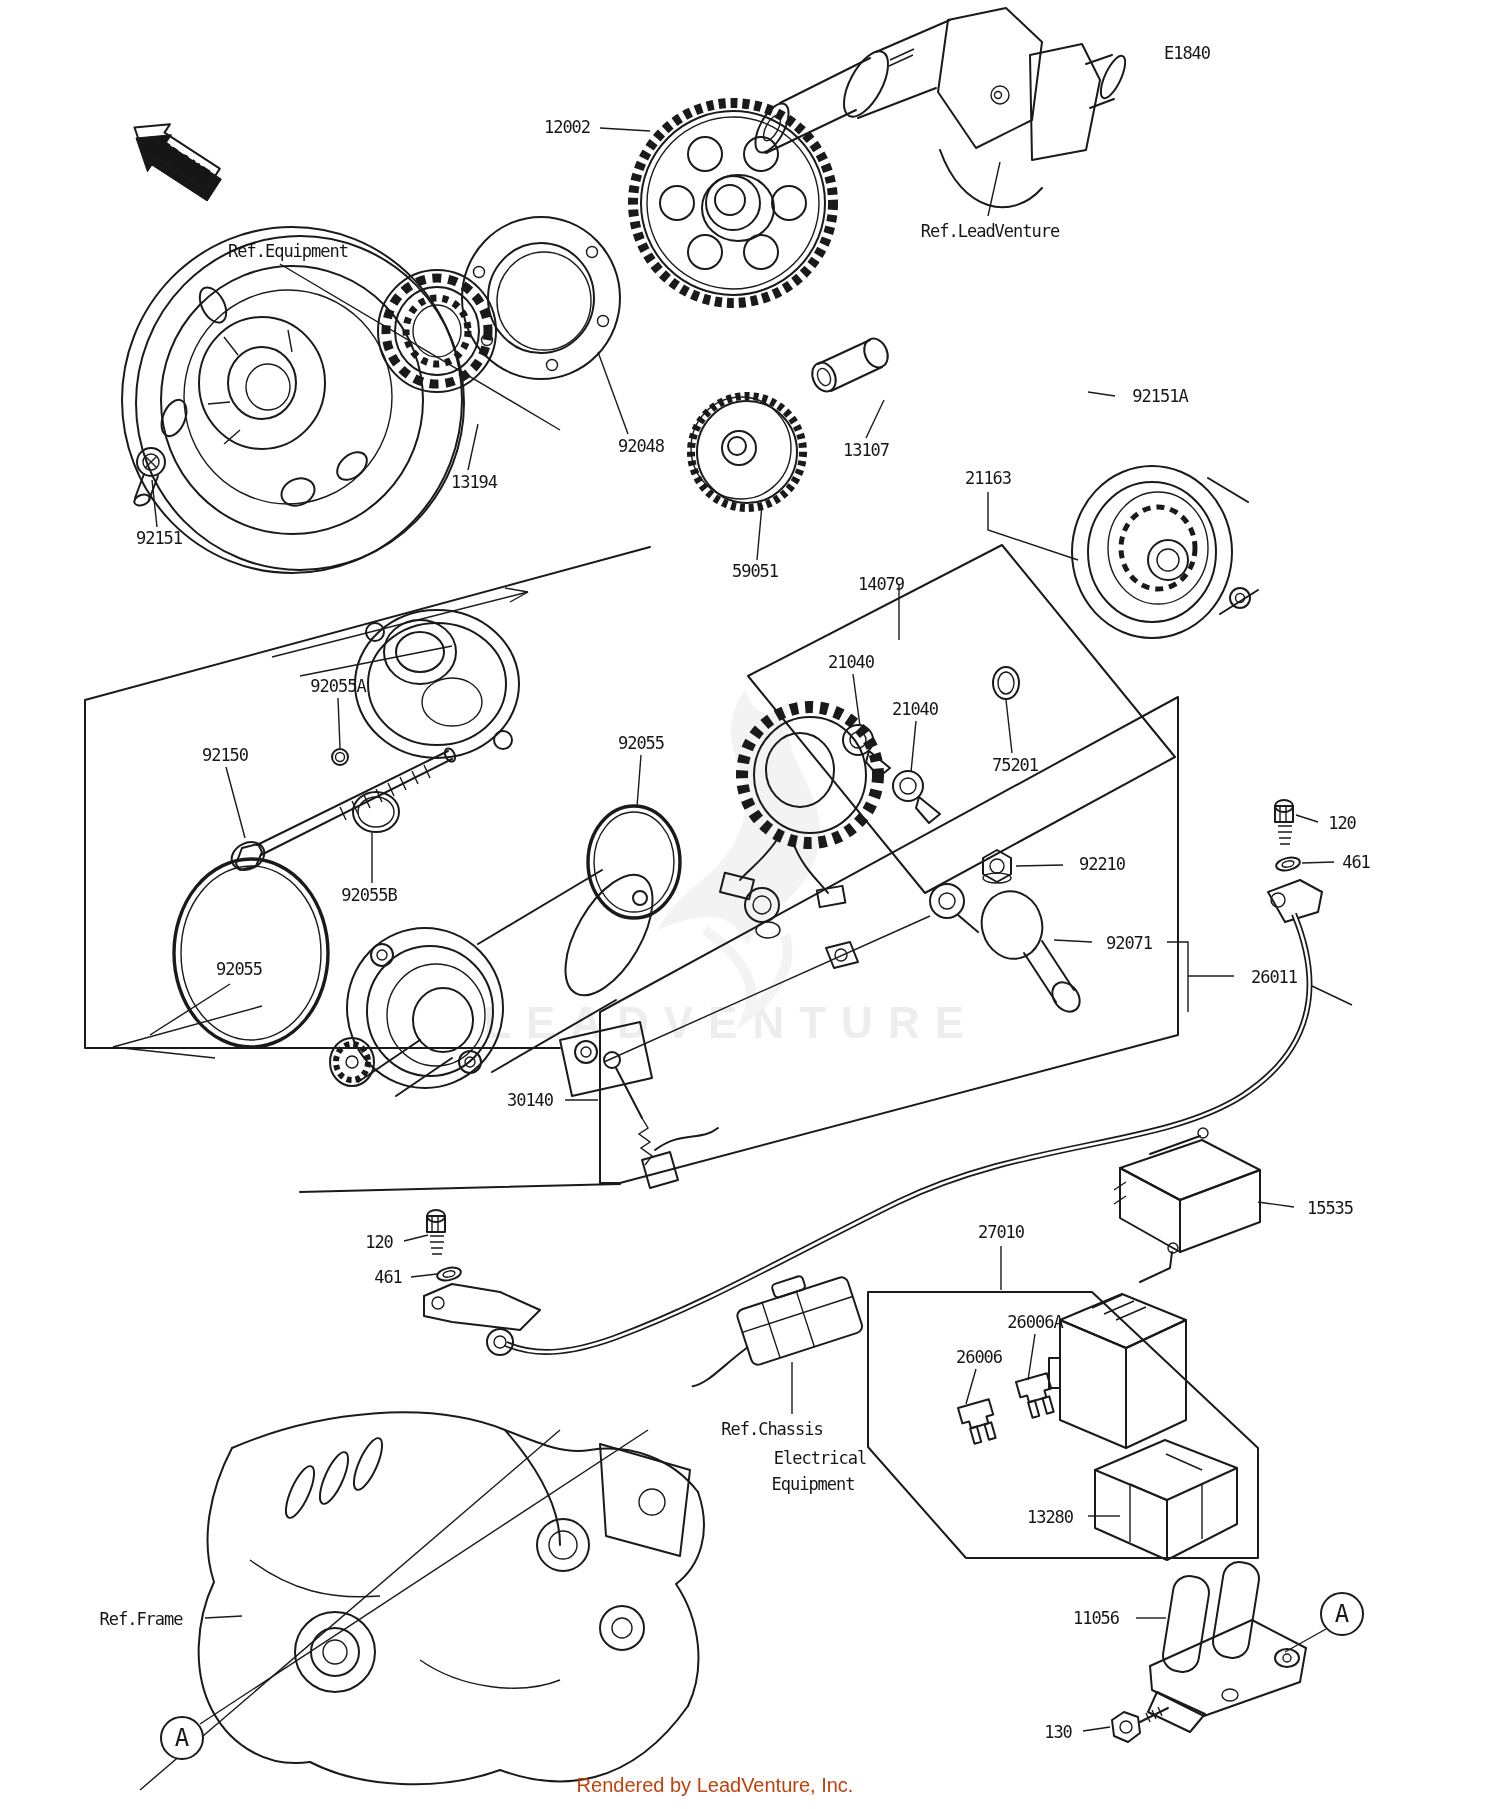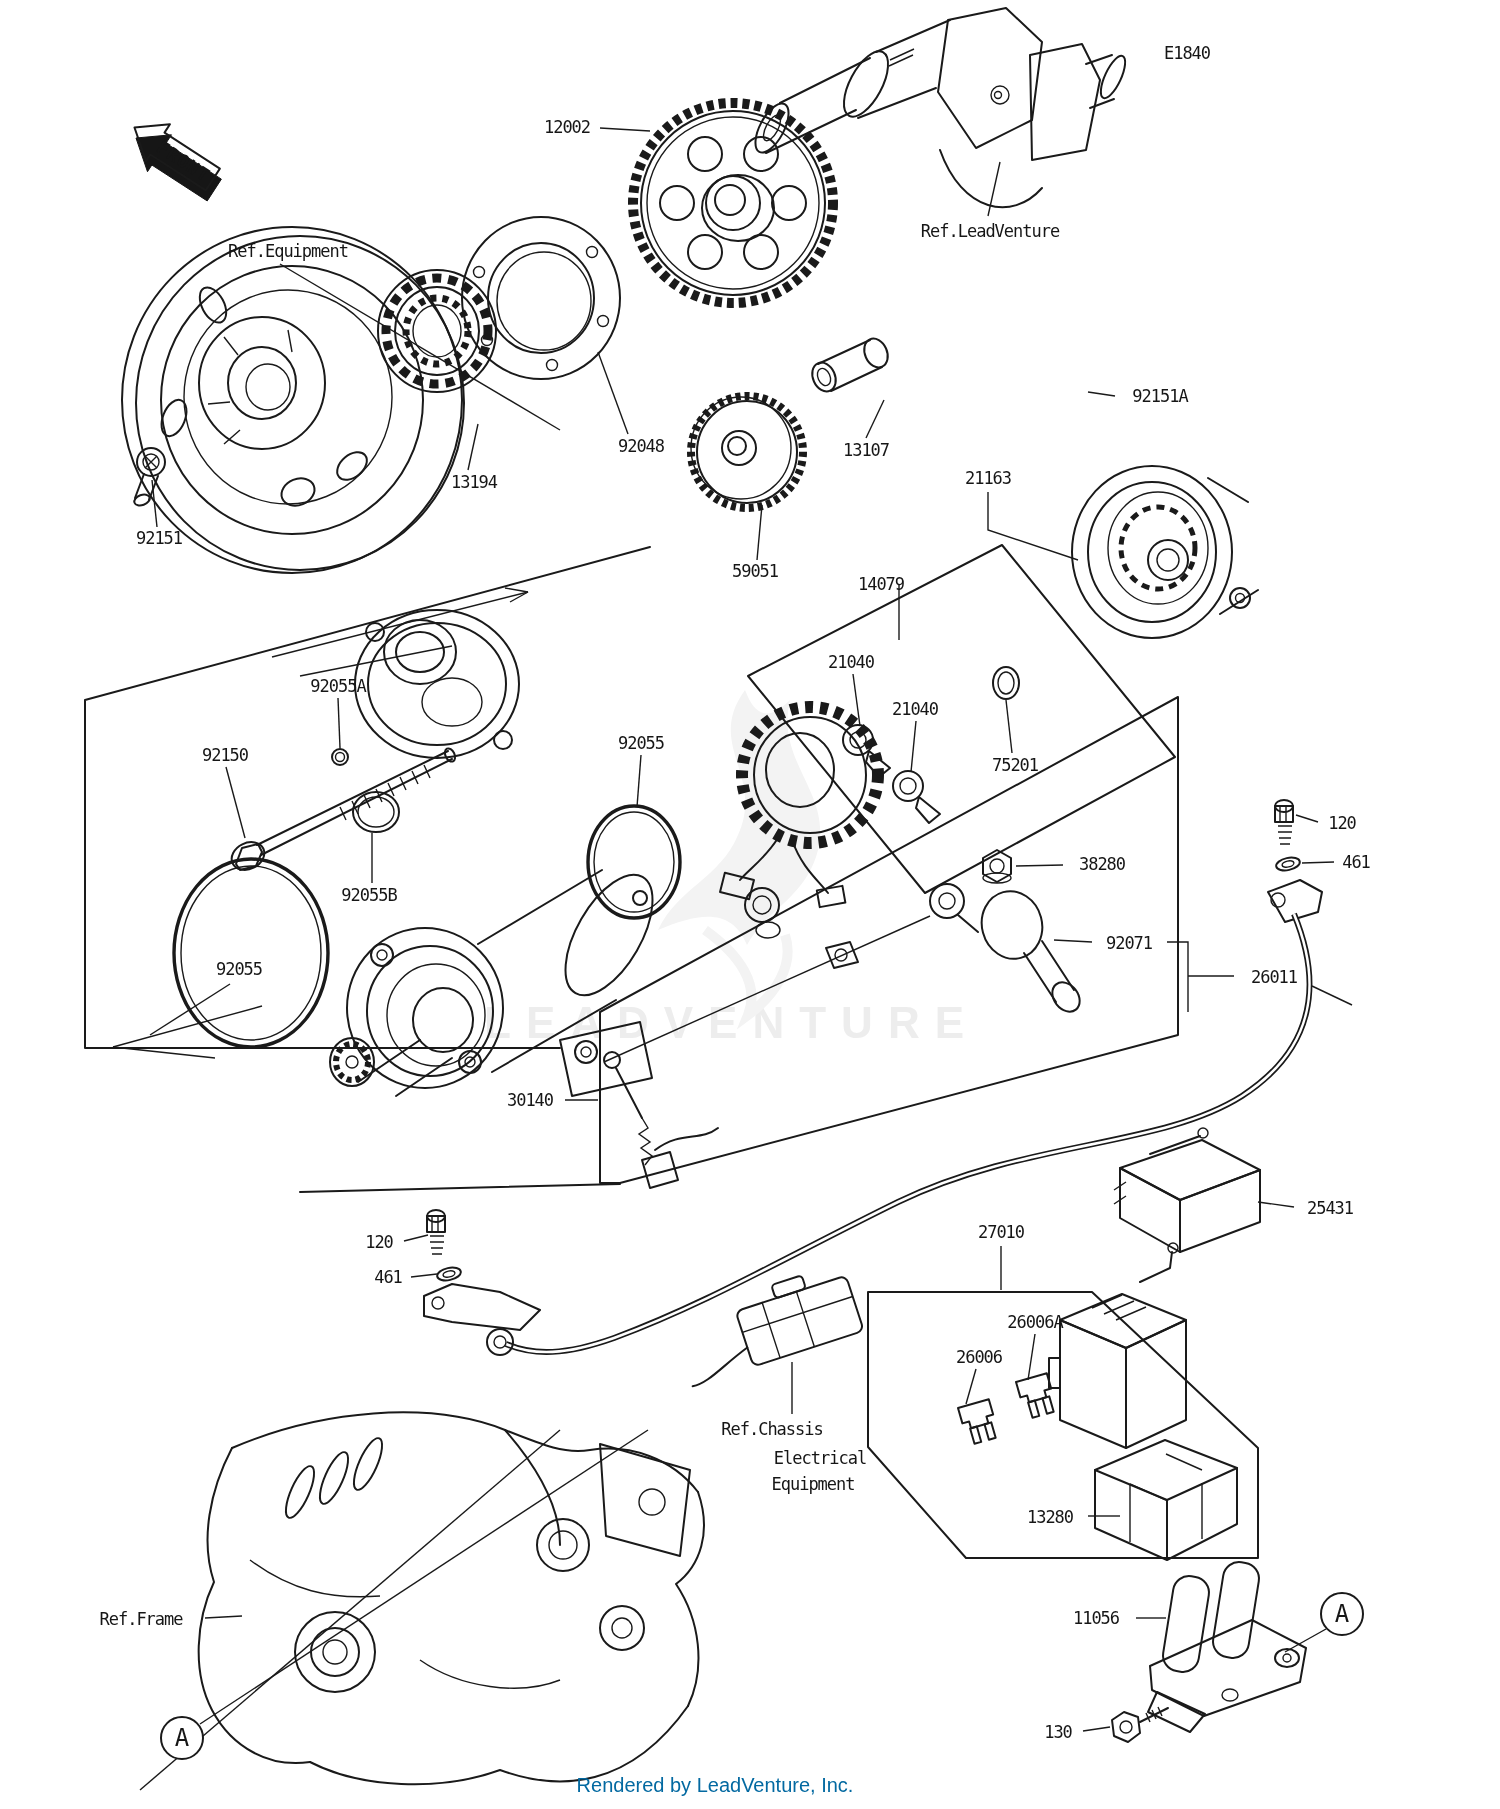--- a/index.html
+++ b/index.html
@@ -12,21 +12,21 @@
   .thick{stroke:#1a1a1a;stroke-width:3.4;fill:none}
   .teeth{stroke:#1a1a1a;fill:none}
   .lbl{position:absolute;transform:translate(-50%,-50%);font-size:17px;letter-spacing:-1px;
        white-space:nowrap;background:rgba(255,255,255,.0)}
   .amark{position:absolute;width:40px;height:40px;border:2.5px solid #1a1a1a;border-radius:50%;
          display:flex;align-items:center;justify-content:center;font-size:24px;
          transform:translate(-50%,-50%);background:#fff}
   .watermark{position:absolute;left:484px;top:998px;font-family:"Liberation Sans",sans-serif;
              font-weight:bold;font-size:44px;letter-spacing:15px;color:#ededed;z-index:0}
   .footer{position:absolute;left:455px;top:1774px;width:520px;text-align:center;
-          font-family:"Liberation Sans",sans-serif;font-size:20px;color:#0369a1}
+          font-family:"Liberation Sans",sans-serif;font-size:20px;color:#c2410c}
 </style>
 </head>
 <body>
 
 <div class="stage">
 
   <div class="watermark">LEADVENTURE</div>
 
   <svg class="art" width="1500" height="1809" viewBox="0 0 1500 1809">
 
@@ -441,29 +441,29 @@
   <div class="lbl" style="left:851px;top:662px">21040</div>
   <div class="lbl" style="left:915px;top:709px">21040</div>
   <div class="lbl" style="left:1015px;top:765px">75201</div>
   <div class="lbl" style="left:159px;top:538px">92151</div>
   <div class="lbl" style="left:338px;top:686px">92055A</div>
   <div class="lbl" style="left:225px;top:755px">92150</div>
   <div class="lbl" style="left:641px;top:743px">92055</div>
   <div class="lbl" style="left:369px;top:895px">92055B</div>
   <div class="lbl" style="left:239px;top:969px">92055</div>
   <div class="lbl" style="left:530px;top:1100px">30140</div>
-  <div class="lbl" style="left:1102px;top:864px">38280</div>
+  <div class="lbl" style="left:1102px;top:864px">92210</div>
   <div class="lbl" style="left:1342px;top:823px">120</div>
   <div class="lbl" style="left:1356px;top:862px">461</div>
   <div class="lbl" style="left:1129px;top:943px">92071</div>
   <div class="lbl" style="left:1274px;top:977px">26011</div>
   <div class="lbl" style="left:379px;top:1242px">120</div>
   <div class="lbl" style="left:388px;top:1277px">461</div>
   <div class="lbl" style="left:1001px;top:1232px">27010</div>
-  <div class="lbl" style="left:1330px;top:1208px">25431</div>
+  <div class="lbl" style="left:1330px;top:1208px">15535</div>
   <div class="lbl" style="left:1035px;top:1322px">26006A</div>
   <div class="lbl" style="left:979px;top:1357px">26006</div>
   <div class="lbl" style="left:1050px;top:1517px">13280</div>
   <div class="lbl" style="left:1096px;top:1618px">11056</div>
   <div class="lbl" style="left:1058px;top:1732px">130</div>
   <div class="lbl" style="left:141px;top:1619px">Ref.Frame</div>
   <div class="lbl" style="left:772px;top:1429px">Ref.Chassis</div>
   <div class="lbl" style="left:820px;top:1458px">Electrical</div>
   <div class="lbl" style="left:813px;top:1484px">Equipment</div>
 

